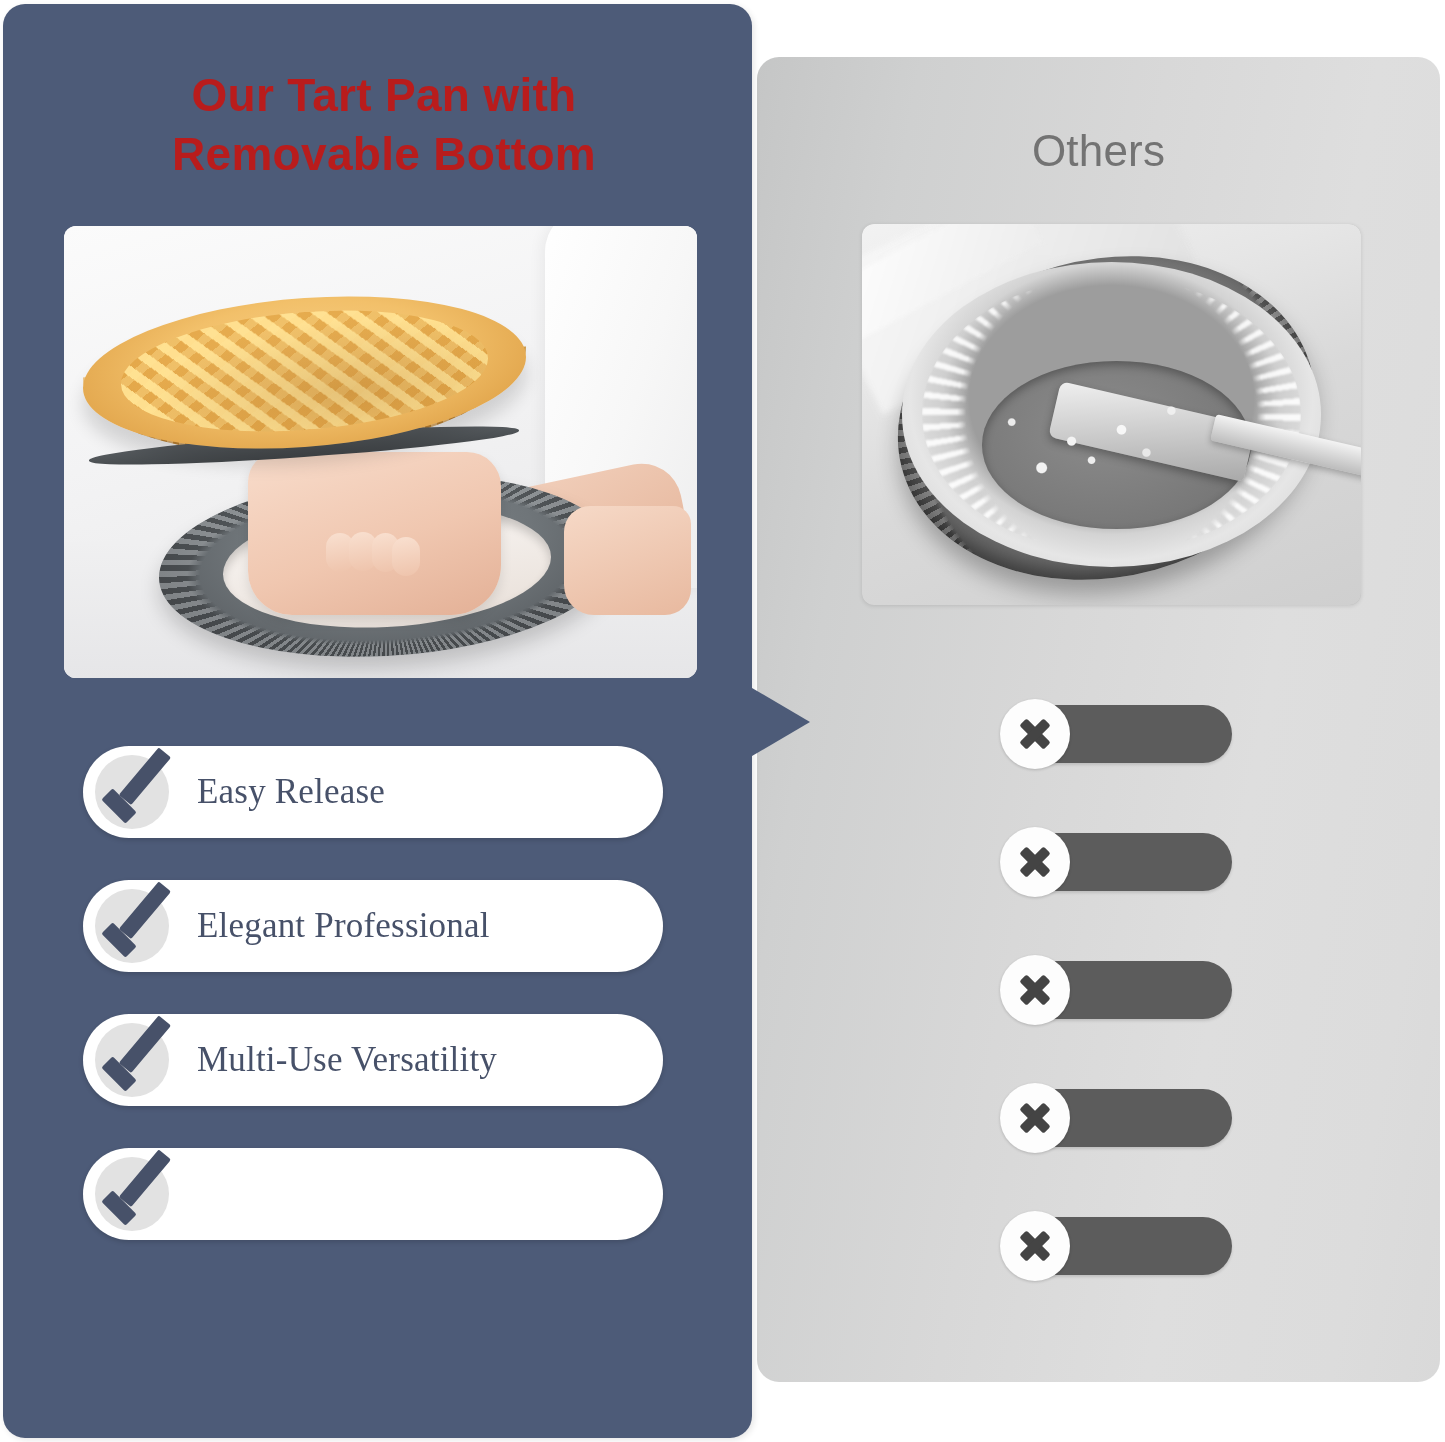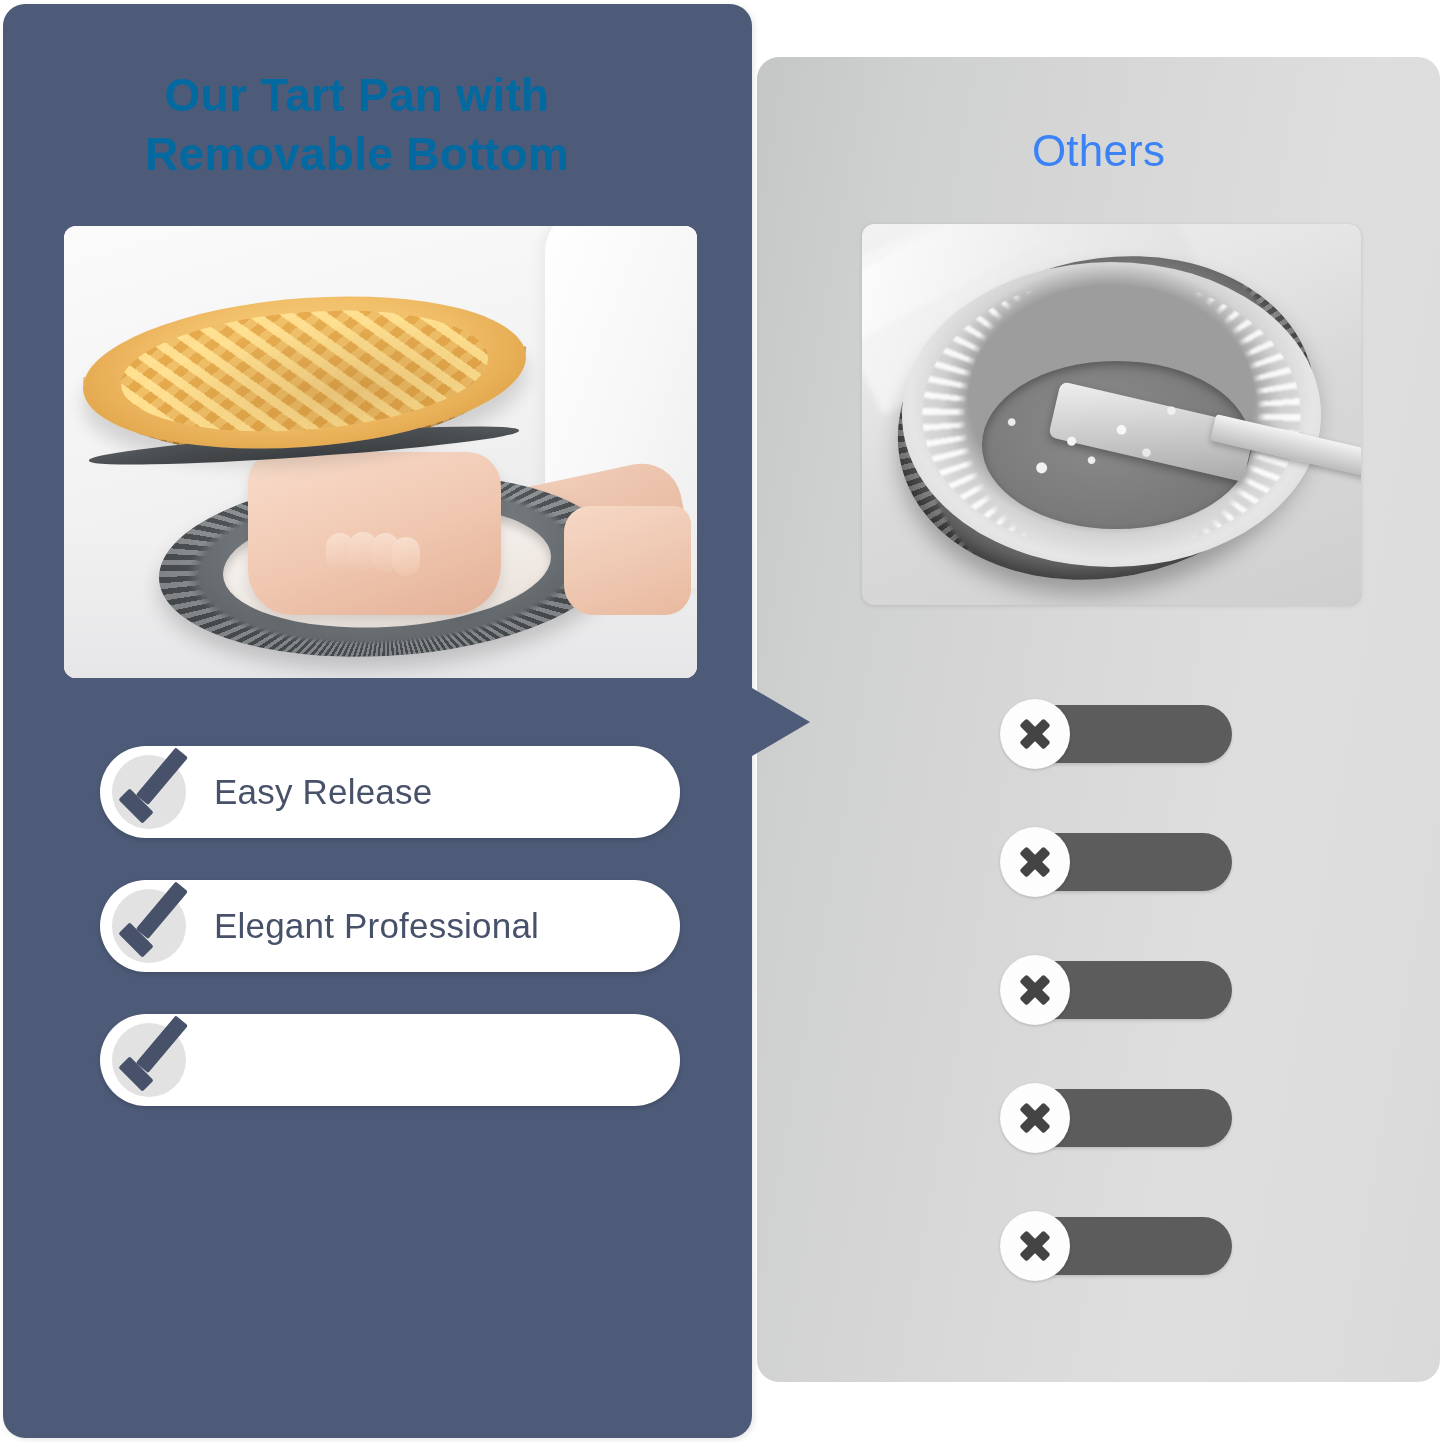--- a/index.html
+++ b/index.html
@@ -7,21 +7,21 @@
        font-family:"Liberation Sans","DejaVu Sans",sans-serif;}
 
   
   #others-panel{
     position:absolute;left:757px;top:57px;width:683px;height:1325px;
     border-radius:22px;
     background:linear-gradient(100deg,#c5c6c6 0%,#cfd0d0 18%,#d8d8d8 45%,#dedede 68%,#dcdcdc 88%,#d9d9d9 100%);
   }
   #others-title{
     position:absolute;left:757px;top:126px;width:683px;
-    text-align:center;font-size:44px;color:#3b82f6;letter-spacing:.2px;
+    text-align:center;font-size:44px;color:#737373;letter-spacing:.2px;
   }
   #others-photo{
     position:absolute;left:862px;top:224px;width:499px;height:381px;
     border-radius:12px;overflow:hidden;
     background:#b9b9b9;
     box-shadow:0 1px 4px rgba(0,0,0,.12);
   }
   
   .op-bg{position:absolute;inset:0;
     background:
@@ -96,22 +96,22 @@
     border-radius:22px;background:#4d5b78;
     box-shadow:2px 2px 6px rgba(0,0,0,.10);
   }
   
   #ours-arrow{
     position:absolute;left:752px;top:688px;width:0;height:0;
     border-top:34px solid transparent;border-bottom:34px solid transparent;
     border-left:58px solid #4d5b78;
   }
   #ours-title{
-    position:absolute;left:52px;top:66px;width:610px;
-    text-align:center;color:#0369a1;font-size:46px;font-weight:bold;
+    position:absolute;left:79px;top:66px;width:610px;
+    text-align:center;color:#b91c1c;font-size:46px;font-weight:bold;
     line-height:1.28;letter-spacing:.3px;
   }
   #ours-photo{
     position:absolute;left:64px;top:226px;width:633px;height:452px;
     border-radius:12px;overflow:hidden;background:#f3f3f3;
   }
   
   .tp-bg{position:absolute;inset:0;
     background:linear-gradient(165deg,#fbfbfb 0%,#f3f3f4 40%,#ececed 72%,#e4e4e6 100%);}
   .tp-table{position:absolute;left:0;bottom:0;width:100%;height:30%;
@@ -176,21 +176,21 @@
     border-radius:50%;transform:skewY(-4deg);
     background:
       repeating-linear-gradient(38deg, rgba(255,226,150,.95) 0 9px, rgba(226,167,74,.55) 9px 19px),
       repeating-linear-gradient(-38deg, rgba(255,231,163,.75) 0 9px, rgba(214,155,66,.45) 9px 19px);
     filter:saturate(1.05);}
   .tp-lattice-sh{position:absolute;left:9%;top:19%;width:58%;height:26%;
     border-radius:50%;transform:skewY(-4deg);
     background:radial-gradient(ellipse at 62% 70%, rgba(140,85,25,.22), transparent 62%);}
 
   
-  #feature-list{position:absolute;left:100px;top:746px;width:580px;}
+  #feature-list{position:absolute;left:83px;top:746px;width:580px;font-family:Liberation Serif, serif;}
   .f-row{position:relative;height:92px;margin-bottom:42px;}
   .f-pill{position:absolute;left:0;top:0;width:580px;height:92px;
     border-radius:46px;background:#ffffff;
     box-shadow:0 2px 5px rgba(0,0,0,.16);}
   .f-label{position:absolute;left:114px;top:0;height:92px;
     display:flex;align-items:center;
     font-size:35px;color:#475169;letter-spacing:.2px;}
   .f-circle{position:absolute;left:12px;top:9px;width:74px;height:74px;
     border-radius:50%;background:#e2e2e2;}
   .f-check{position:absolute;left:6px;top:-6px;width:96px;height:96px;}
@@ -322,14 +322,23 @@
       </div>
     <div class="f-label">Elegant Professional</div>
   </div>
   <div class="f-row">
     <div class="f-pill"></div>
     <div class="f-circle"></div>
     <div class="f-check">
         <span class="s1"></span>
         <span class="s2"></span>
       </div>
+    <div class="f-label">Multi-Use Versatility</div>
+  </div>
+  <div class="f-row">
+    <div class="f-pill"></div>
+    <div class="f-circle"></div>
+    <div class="f-check">
+        <span class="s1"></span>
+        <span class="s2"></span>
+      </div>
   </div>
 </div>
 
 </body></html>

